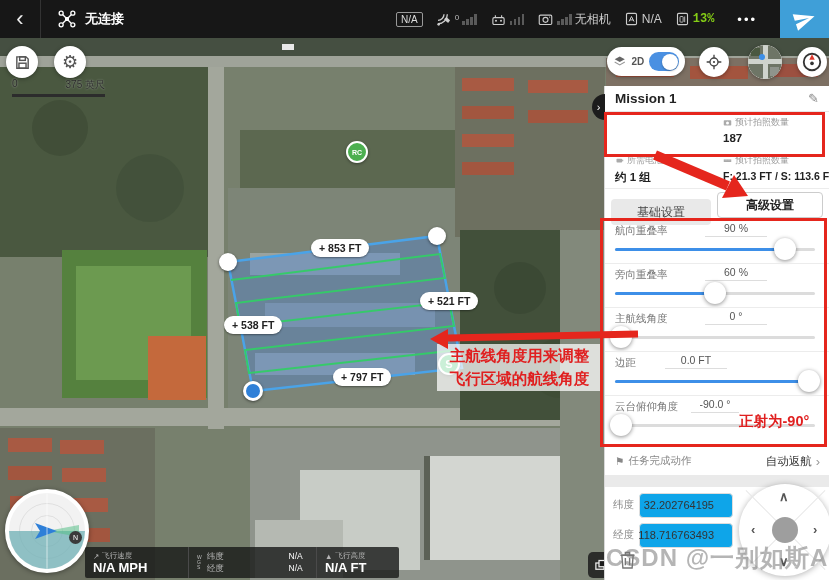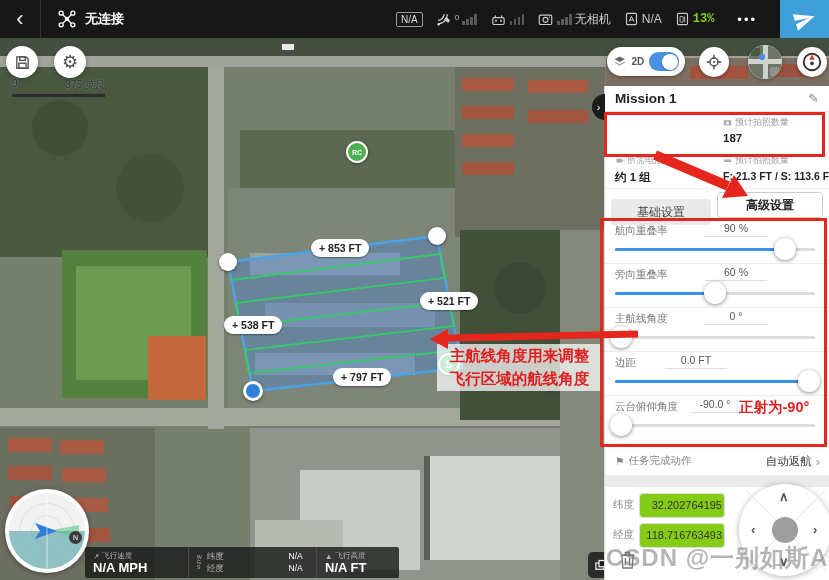--- a/index.html
+++ b/index.html
@@ -82,32 +82,32 @@
   .fill { position:absolute; left:0; top:0; height:3px; background:#3d8fe8; border-radius:2px; }
   .thumb { position:absolute; top:-10px; width:22px; height:22px; border-radius:50%; background:#fff; box-shadow:0 1px 4px rgba(0,0,0,.45); cursor:grab; }
 
   .finish-row { position:absolute; left:0; top:363px; width:225px; height:24px; display:flex; align-items:center; padding:0 10px; }
   .finish-lab { font-size:10.5px; color:#888; display:flex; gap:4px; align-items:center; }
   .finish-val { margin-left:auto; font-size:11.5px; color:#333; display:flex; gap:4px; align-items:center; }
   .finish-val .chev { color:#999; font-size:13px; }
   .gray-band { position:absolute; left:0; top:389px; width:225px; height:12px; background:#eaeaea; }
   .coord-row { position:absolute; left:0; width:225px; height:26px; display:flex; align-items:center; padding-left:8px; }
   .coord-lab { font-size:10.5px; color:#888; width:26px; }
-  .coord-box { width:86px; height:25px; border:1px solid #ddd; border-radius:4px; font-size:11px; color:#333; display:flex; align-items:center; justify-content:flex-end; padding-right:2px; background:#84cc16; cursor:text; }
+  .coord-box { width:94px; height:25px; border:1px solid #ddd; border-radius:4px; font-size:11px; color:#333; display:flex; align-items:center; justify-content:flex-end; padding-right:18px; background:#0ea5e9; cursor:text; }
 
   .dpad { position:absolute; left:134px; top:398px; width:92px; height:92px; border-radius:50%; background:#fff; box-shadow:0 1px 6px rgba(0,0,0,.3); z-index:22; }
   .dpad .x1,.dpad .x2 { position:absolute; left:46px; top:-10px; width:1px; height:112px; background:#e8e8e8; transform-origin:center; }
   .dpad .x1 { transform:rotate(45deg);} .dpad .x2 { transform:rotate(-45deg);}
   .dpad .c { position:absolute; left:33px; top:33px; width:26px; height:26px; border-radius:50%; background:#9e9e9e; cursor:pointer; }
   .dpad .ar { position:absolute; color:#555; font-size:13px; font-weight:bold; cursor:pointer; }
 
   
   .red-box { position:absolute; border:3px solid #e5261d; z-index:30; pointer-events:none; }
   .note-box { position:absolute; left:437px; top:344px; width:165px; height:47px; background:rgba(255,255,255,.73); color:#e02020; font-size:15.5px; font-weight:bold; text-align:center; line-height:23px; z-index:29; }
-  .gimbal-note { position:absolute; left:739px; top:398px; font-size:14.5px; font-weight:bold; color:#e02020; z-index:31; }
+  .gimbal-note { position:absolute; left:739px; top:412px; font-size:14.5px; font-weight:bold; color:#e02020; z-index:31; }
   .wm { position:absolute; left:606px; top:542px; font-size:24px; font-weight:bold; color:rgba(120,120,120,.55); z-index:40; letter-spacing:1px; white-space:nowrap; }
   .trash { position:absolute; left:619px; top:549px; z-index:39; cursor:pointer; }
 
   svg { display:block; }
 </style>
 </head>
 <body>
 
 <div class="map">
   <svg width="829" height="542" viewBox="0 0 829 542">

